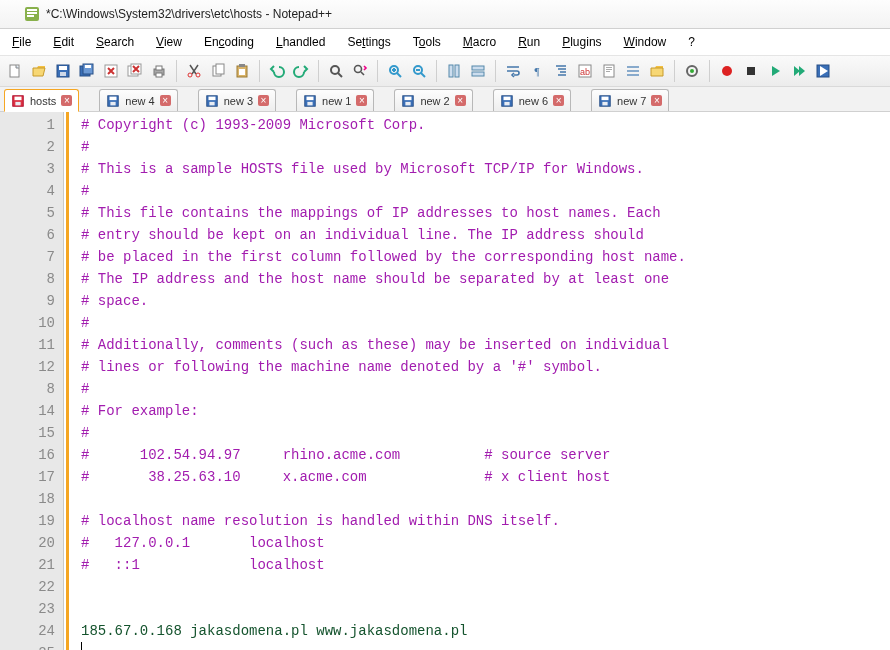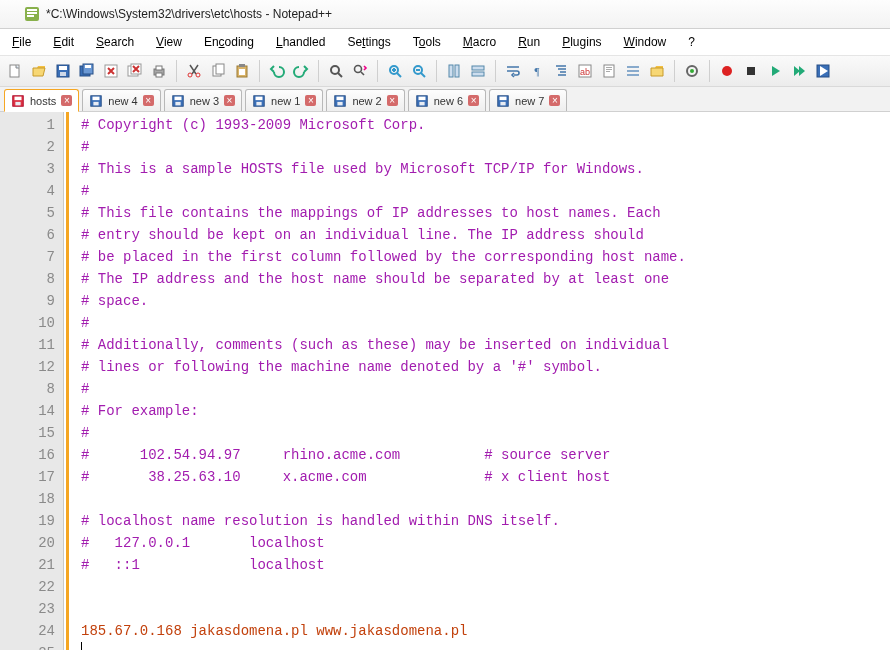--- a/index.html
+++ b/index.html
@@ -5,32 +5,32 @@
   html,body{margin:0;padding:0;font-family:"Segoe UI",Tahoma,sans-serif;font-size:12px;background:#fff;color:#000;width:890px;height:650px;overflow:hidden}
   .titlebar{height:28px;line-height:28px;background:linear-gradient(#fdfdfd,#f3f3f3);border-bottom:1px solid #d0d0d0;padding-left:24px;display:flex;align-items:center;gap:6px;font-size:12px;color:#222}
   .titlebar svg{width:16px;height:16px}
   .menubar{height:22px;background:#fff;border-bottom:1px solid #e5e5e5;display:flex;align-items:center;padding:2px 4px;gap:6px}
   .menubar .m{padding:2px 8px;cursor:default;border-radius:2px}
   .menubar .m u{text-decoration:underline}
   .toolbar{height:30px;background:linear-gradient(#fafafa,#ececec);border-bottom:1px solid #d9d9d9;display:flex;align-items:center;padding:0 4px;gap:2px}
   .toolbar .sep{width:1px;height:22px;background:#cfcfcf;margin:0 4px}
   .toolbar .btn{width:22px;height:22px;display:flex;align-items:center;justify-content:center;border-radius:2px;cursor:default}
   .toolbar svg{width:16px;height:16px;display:block}
-  .tabstrip{height:24px;background:#f2f2f2;border-bottom:1px solid #d0d0d0;display:flex;align-items:flex-end;padding-left:4px;gap:3px}
+  .tabstrip{height:24px;background:#f2f2f2;border-bottom:1px solid #d0d0d0;display:flex;align-items:flex-end;padding-left:4px;gap:20px}
   .tab{height:21px;display:flex;align-items:center;gap:5px;padding:0 6px;background:linear-gradient(#fdfdfd,#eee);border:1px solid #b8b8b8;border-bottom:none;border-radius:3px 3px 0 0;font-size:11px;color:#333;position:relative;cursor:default}
   .tab svg.save{width:14px;height:14px}
   .tab.active{background:#fff;border-color:#f5a623;border-bottom:1px solid #fff;margin-bottom:-1px}
   .tab .x{width:11px;height:11px;background:#d46a6a;border-radius:2px;display:flex;align-items:center;justify-content:center}
   .tab .x::before{content:"×";color:#fff;font-size:10px;line-height:10px}
   .editor{display:flex;height:calc(650px - 28px - 26px - 30px - 24px);background:#fff;font-family:Consolas,"Courier New",monospace;font-size:14px;line-height:22px}
   .gutter{width:55px;background:#e8e8e8;border-right:1px solid #c9c9c9;text-align:right;color:#8a8a8a;padding:2px 8px 0 0;user-select:none}
   .gutter div{height:22px}
   .code{flex:1 1 auto;padding:2px 0 0 12px;white-space:pre;position:relative;border-left:3px solid #f5a623;margin-left:2px}
   .code .line{height:22px;color:#a21caf} 
-  .code .line.plain{color:#c2410c}
+  .code .line.plain{color:#14532d}
   .caret{display:inline-block;width:1px;height:18px;background:#000;vertical-align:text-bottom;margin-bottom:2px;animation:blink 1s steps(1) infinite}
   @keyframes blink{50%{opacity:0}}
 </style>
 </head>
 <body>
 
 <div class="titlebar">
   <svg viewBox="0 0 16 16">
       <rect x="1" y="1" width="14" height="14" rx="2" fill="#88b04b"></rect>
       <rect x="3" y="3" width="10" height="2" fill="#fff"></rect>

